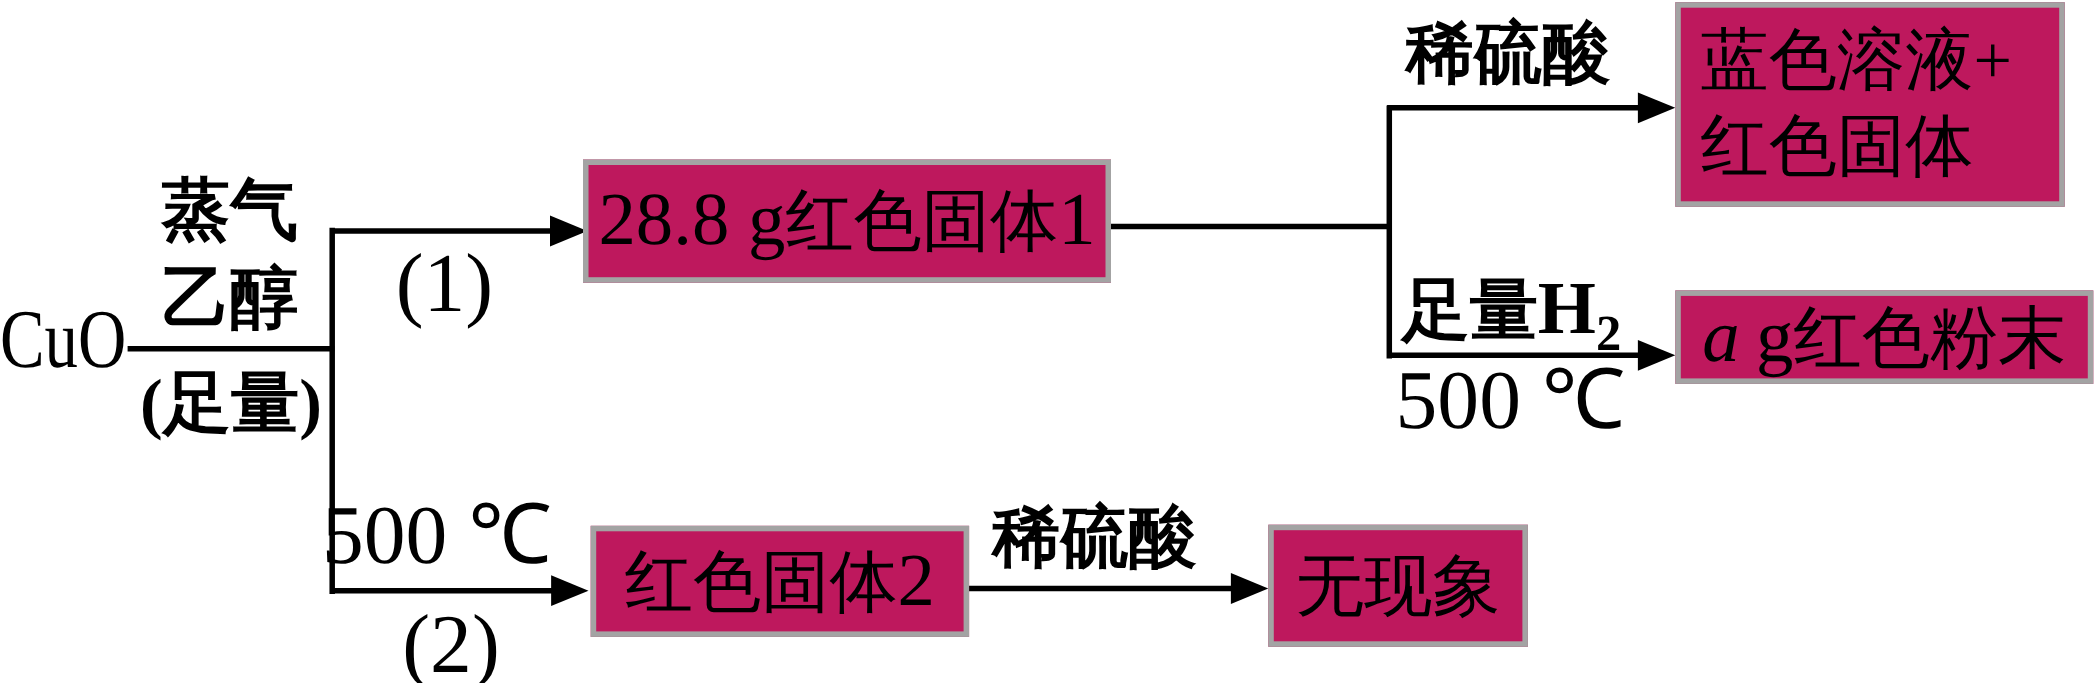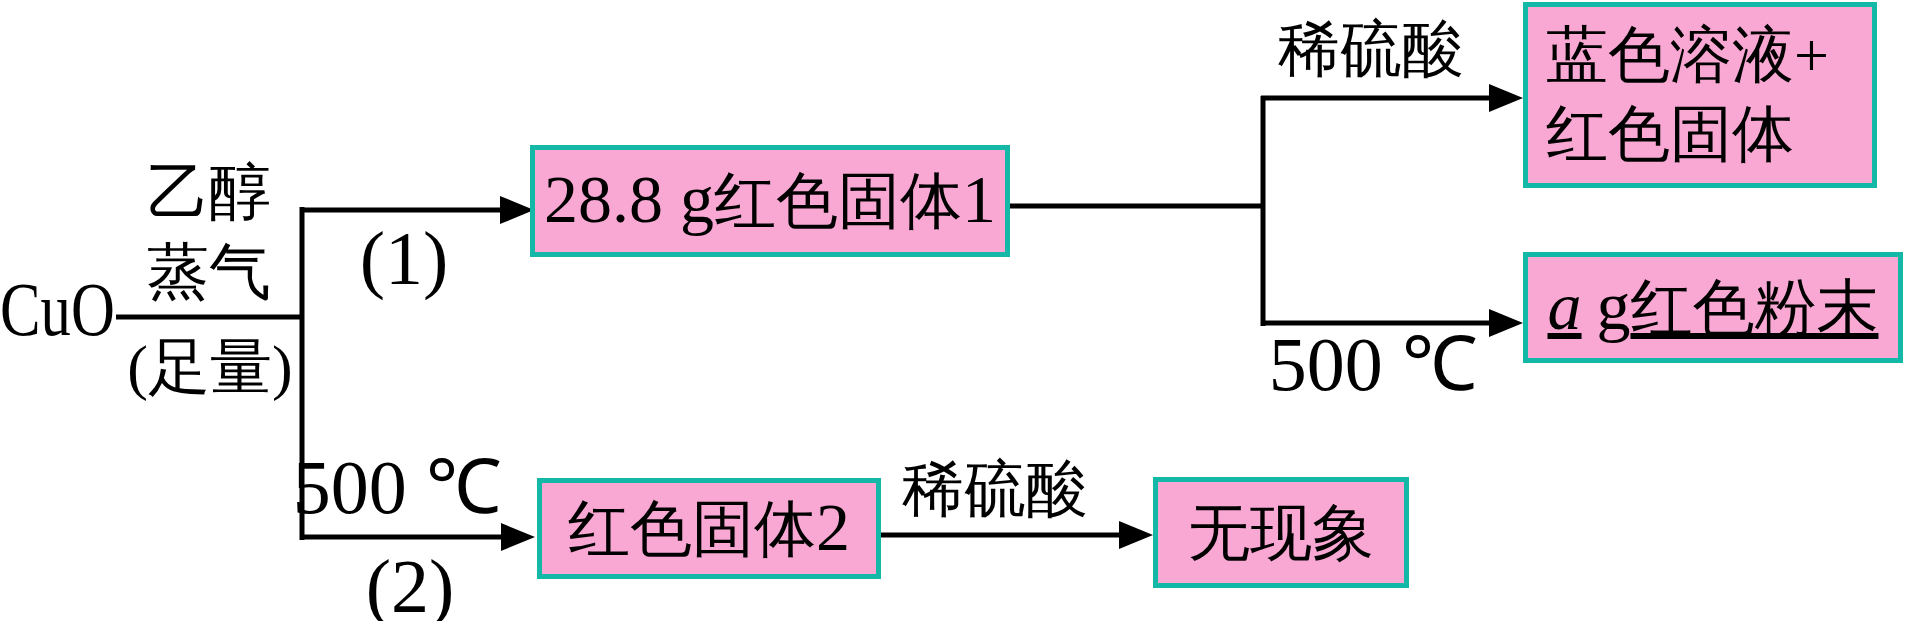--- a/index.html
+++ b/index.html
@@ -11,33 +11,33 @@
     background: #ffffff;
     color: #000000;
     font-family: "Liberation Serif", sans-serif; 
     overflow: hidden;
   }
   svg.wires { position: absolute; left: 0; top: 0; width: 1906px; height: 621px; }
 
   .label { position: absolute; white-space: nowrap; line-height: 1; }
   .center { transform: translateX(-50%); }
   .t-lat { font-size: 76px; font-family: "Liberation Serif", serif; }
-  .t-cjk { font-size: 62px; font-family: "Liberation Serif", sans-serif; }
+  .t-cjk { font-size: 62px; font-family: "Liberation Serif", sans-serif; font-weight: bold; }
   .lat  { font-size: 68px; font-family: "Liberation Serif", serif; }
   .ital { font-style: italic; }
   .sub  { font-size: 46px; font-family: "Liberation Serif", serif; vertical-align: -15px; }
   .condensed { transform: scaleX(0.8); transform-origin: 0 50%; }
   .gap-left { margin-left: 0.22em; }
 
   .stack { text-align: center; line-height: 80px; }
 
   .node {
     position: absolute;
-    border: 5px solid #14b8a6;
-    background: #f9a8d4;
+    border: 5px solid #a3a3a3;
+    background: #be185d;
     display: flex;
     align-items: center;
     justify-content: center;
     font-size: 62px;
   }
   .node .line { white-space: nowrap; }
   .node.two-line {
     flex-direction: column;
     align-items: flex-start;
     justify-content: center;
@@ -72,57 +72,60 @@
     <line x1="300" y1="537" x2="503" y2="537" stroke="#000" stroke-width="5"></line>
     <polygon points="535,537 501,523 501,551" fill="#000"></polygon>
 
     <line x1="879" y1="535" x2="1121" y2="535" stroke="#000" stroke-width="5"></line>
     <polygon points="1153,535 1119,521 1119,549" fill="#000"></polygon>
   </svg>
 
   <div class="label t-lat condensed" style="left:0px; top:271px;">CuO</div>
 
   <div class="label t-cjk stack center" style="left:209px; top:152px;">
+    <div>蒸气</div>
     <div>乙醇</div>
-    <div>蒸气</div>
   </div>
   <div class="label t-cjk center" style="left:210px; top:336px;">(足量)</div>
 
   <div class="label t-lat center" style="left:404px; top:220px;">(1)</div>
 
   <div class="node" style="left:530px; top:145px; width:480px; height:112px;">
     <div class="line">
       <span class="lat">28.8 g</span><span>红色固体</span><span class="lat">1</span>
     </div>
   </div>
 
 
   <div class="label t-cjk center" style="left:1371px; top:18px;">稀硫酸</div>
 
   <div class="node two-line" style="left:1523px; top:2px; width:354px; height:186px;">
     <div class="line">蓝色溶液+</div>
     <div class="line">红色固体</div>
   </div>
 
+  <div class="label t-cjk center" style="left:1374px; top:246px;">
+    <span>足量</span><span class="lat">H</span><span class="sub">2</span>
+  </div>
   <div class="label t-lat center" style="left:1373px; top:326px;">500 ℃</div>
 
-  <div class="node" style="left:1523px; top:252px; width:380px; height:111px;text-decoration:underline;">
+  <div class="node" style="left:1523px; top:264px; width:380px; height:85px;">
     <div class="line">
       <span class="lat ital">a</span><span class="lat gap-left">g</span><span>红色粉末</span>
     </div>
   </div>
 
   <div class="label t-lat center" style="left:397px; top:449px;">500 ℃</div>
   <div class="label t-lat center" style="left:410px; top:548px;">(2)</div>
 
   <div class="node" style="left:537px; top:478px; width:344px; height:101px;">
     <div class="line">
       <span>红色固体</span><span class="lat">2</span>
     </div>
   </div>
 
   <div class="label t-cjk center" style="left:995px; top:458px;">稀硫酸</div>
 
-  <div class="node" style="left:1153px; top:477px; width:256px; height:111px;">
+  <div class="node" style="left:1153px; top:477px; width:236px; height:111px;">
     <div class="line">无现象</div>
   </div>
 
 </div>
 
 </body></html>

